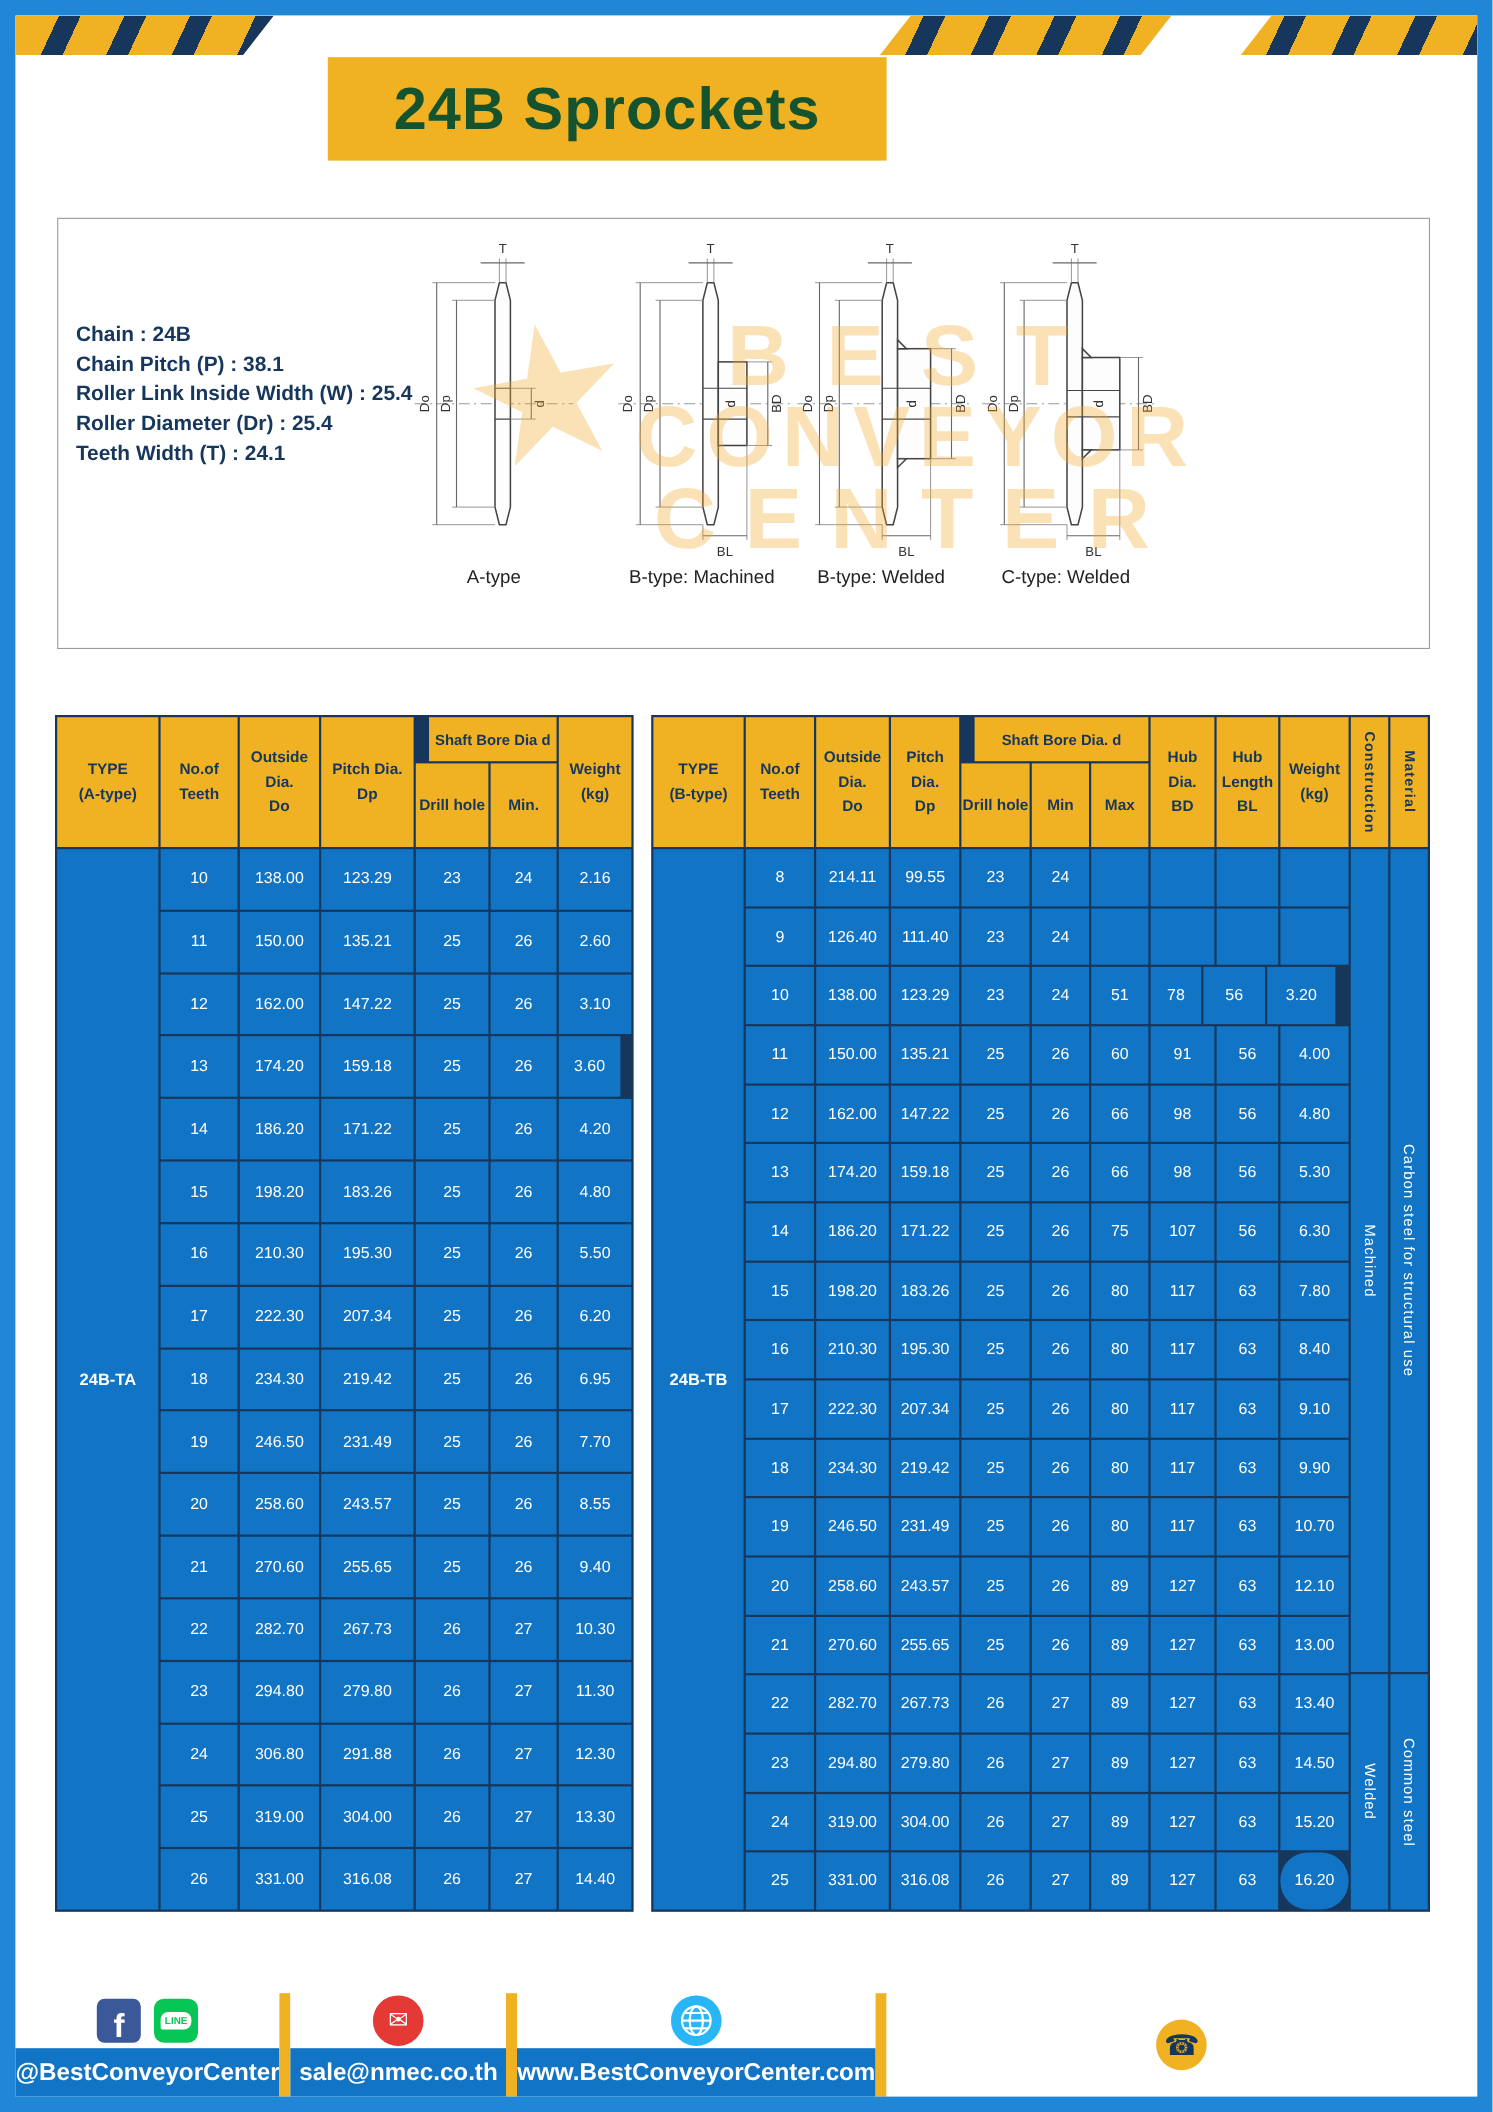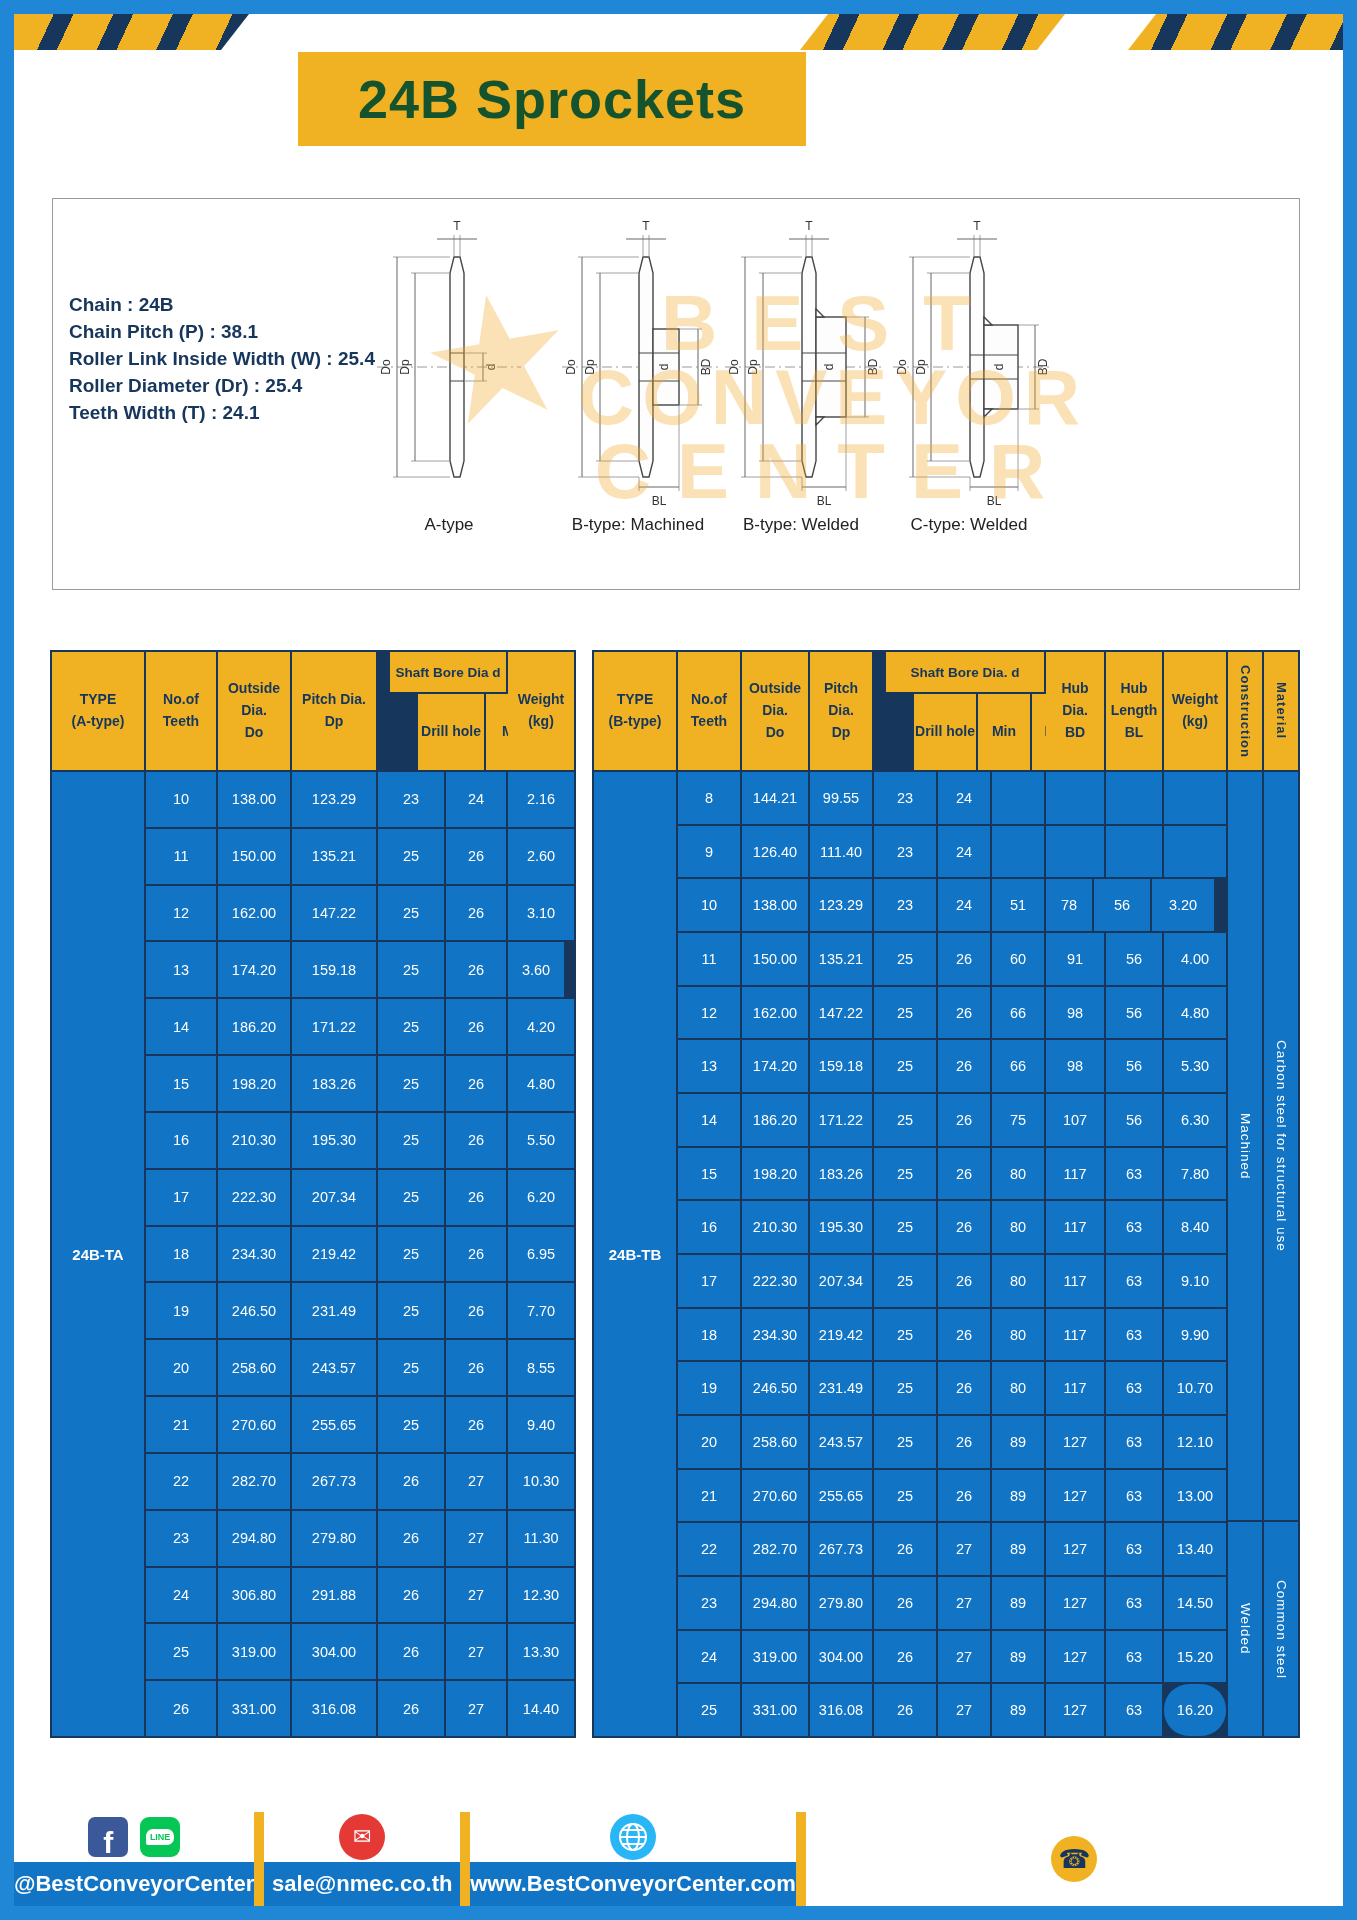--- a/index.html
+++ b/index.html
@@ -89,21 +89,21 @@
     background:#f0b222; color:#16365c; font-weight:bold;
     display:flex; align-items:center; justify-content:center;
     text-align:center; white-space:pre-line; font-size:14px; line-height:1.55;
   }
   .hcell.vert { writing-mode:vertical-rl; font-size:13px; letter-spacing:1px; }
   .hgroup { display:flex; flex-direction:column; gap:2px; }
   .hgroup-top {
     background:#f0b222; color:#16365c; font-weight:bold; height:40px;
     display:flex; align-items:center; justify-content:center; font-size:13.5px;margin-left:12px;
   }
-  .hgroup-sub { display:flex; gap:2px; flex:1;margin-left:40px; }
+  .hgroup-sub { display:flex; gap:2px; flex:1; }
   .hgroup-sub .hcell { flex:none; }
   .tbody-wrap { display:flex; gap:2px; height:964px; }
   .type-cell {
     background:#1174c5; color:#fff; font-weight:bold; font-size:15px;
     display:flex; align-items:center; justify-content:center;
   }
   .rows { display:flex; flex-direction:column; gap:2px; flex:1; }
   .trow { display:flex; gap:2px; flex:1; }
   .tcell {
     background:#1174c5; color:#fff; font-size:14.5px;
@@ -497,21 +497,21 @@
     <div class="hcell" style="width:62px">Weight
 (kg)</div>
     <div class="hcell vert" style="width:34px">Construction</div>
     <div class="hcell vert" style="width:34px">Material</div>
   </div>
   <div class="tbody-wrap">
     <div class="type-cell" style="width:82px">24B-TB</div>
     <div class="rows">
         <div class="trow">
           <div class="tcell" style="width: 62px;">8</div>
-          <div class="tcell" style="width: 66px;">144.21</div>
+          <div class="tcell" style="width: 66px;">214.11</div>
           <div class="tcell" style="width: 62px;">99.55</div>
           <div class="tcell" style="width: 62px;">23</div>
           <div class="tcell" style="width: 52px;">24</div>
           <div class="tcell" style="width: 52px;"></div>
           <div class="tcell" style="width: 58px;"></div>
           <div class="tcell" style="width: 56px;"></div>
           <div class="tcell" style="width: 62px;"></div>
         </div>
         <div class="trow">
           <div class="tcell" style="width: 62px;">9</div>

